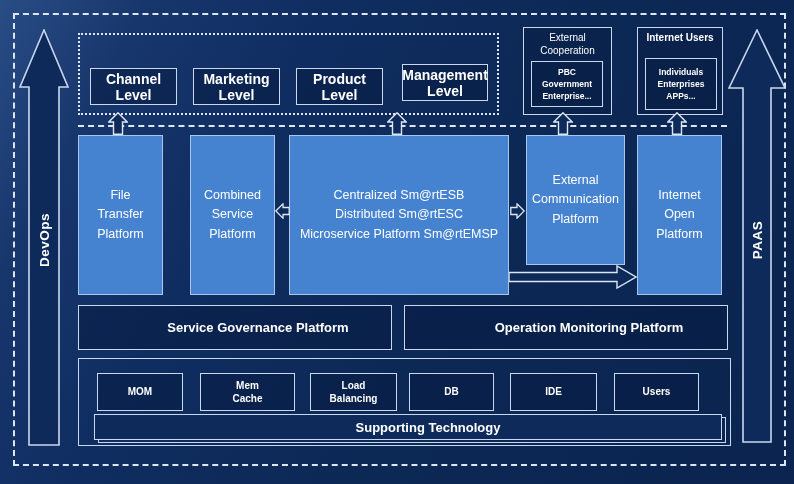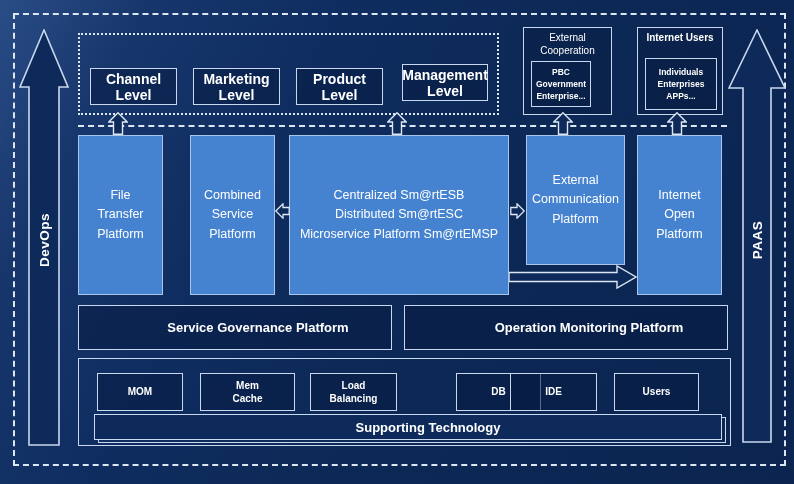--- a/index.html
+++ b/index.html
@@ -58,21 +58,21 @@
   <div class="abs navybox lvl" style="left:296px;top:68px;width:87px;height:37px;justify-content:flex-end;">
     <span>Product Level</span>
   </div>
   <div class="abs navybox lvl" style="left:402px;top:64px;width:86px;height:37px;">
     <span>Management Level</span>
   </div>
 
   <div class="abs hub" style="left:523px;top:27px;width:89px;height:88px;text-align:center;">
     <div class="hubtitle ml">External
 Cooperation</div>
-    <div class="innerbox ml abs" style="left:7px;top:33px;width:60px;height:46px;">
+    <div class="innerbox ml abs" style="left:7px;top:33px;width:72px;height:46px;">
       <span>PBC Government
 Enterprise...</span>
     </div>
   </div>
 
   <div class="abs hub" style="left:637px;top:27px;width:86px;height:88px;text-align:center;">
     <div class="hubtitle b">Internet Users</div>
     <div class="innerbox ml abs" style="left:7px;top:30px;width:72px;height:52px;">
       <span>Individuals
 Enterprises
@@ -145,21 +145,21 @@
     <span>MOM</span>
   </div>
   <div class="abs navybox techbox ml" style="left:200px;top:373px;width:95px;height:38px;">
     <span>Mem
 Cache</span>
   </div>
   <div class="abs navybox techbox ml" style="left:310px;top:373px;width:87px;height:38px;">
     <span>Load
 Balancing</span>
   </div>
-  <div class="abs navybox techbox ml" style="left:409px;top:373px;width:85px;height:38px;margin-left:47px;">
+  <div class="abs navybox techbox ml" style="left:409px;top:373px;width:85px;height:38px;">
     <span>DB</span>
   </div>
   <div class="abs navybox techbox ml" style="left:510px;top:373px;width:87px;height:38px;">
     <span>IDE</span>
   </div>
   <div class="abs navybox techbox ml" style="left:614px;top:373px;width:85px;height:38px;">
     <span>Users</span>
   </div>
 
   <div class="abs" style="left:98px;top:417px;width:628px;height:26px;border:1.2px solid #c9d8ee;"></div>

